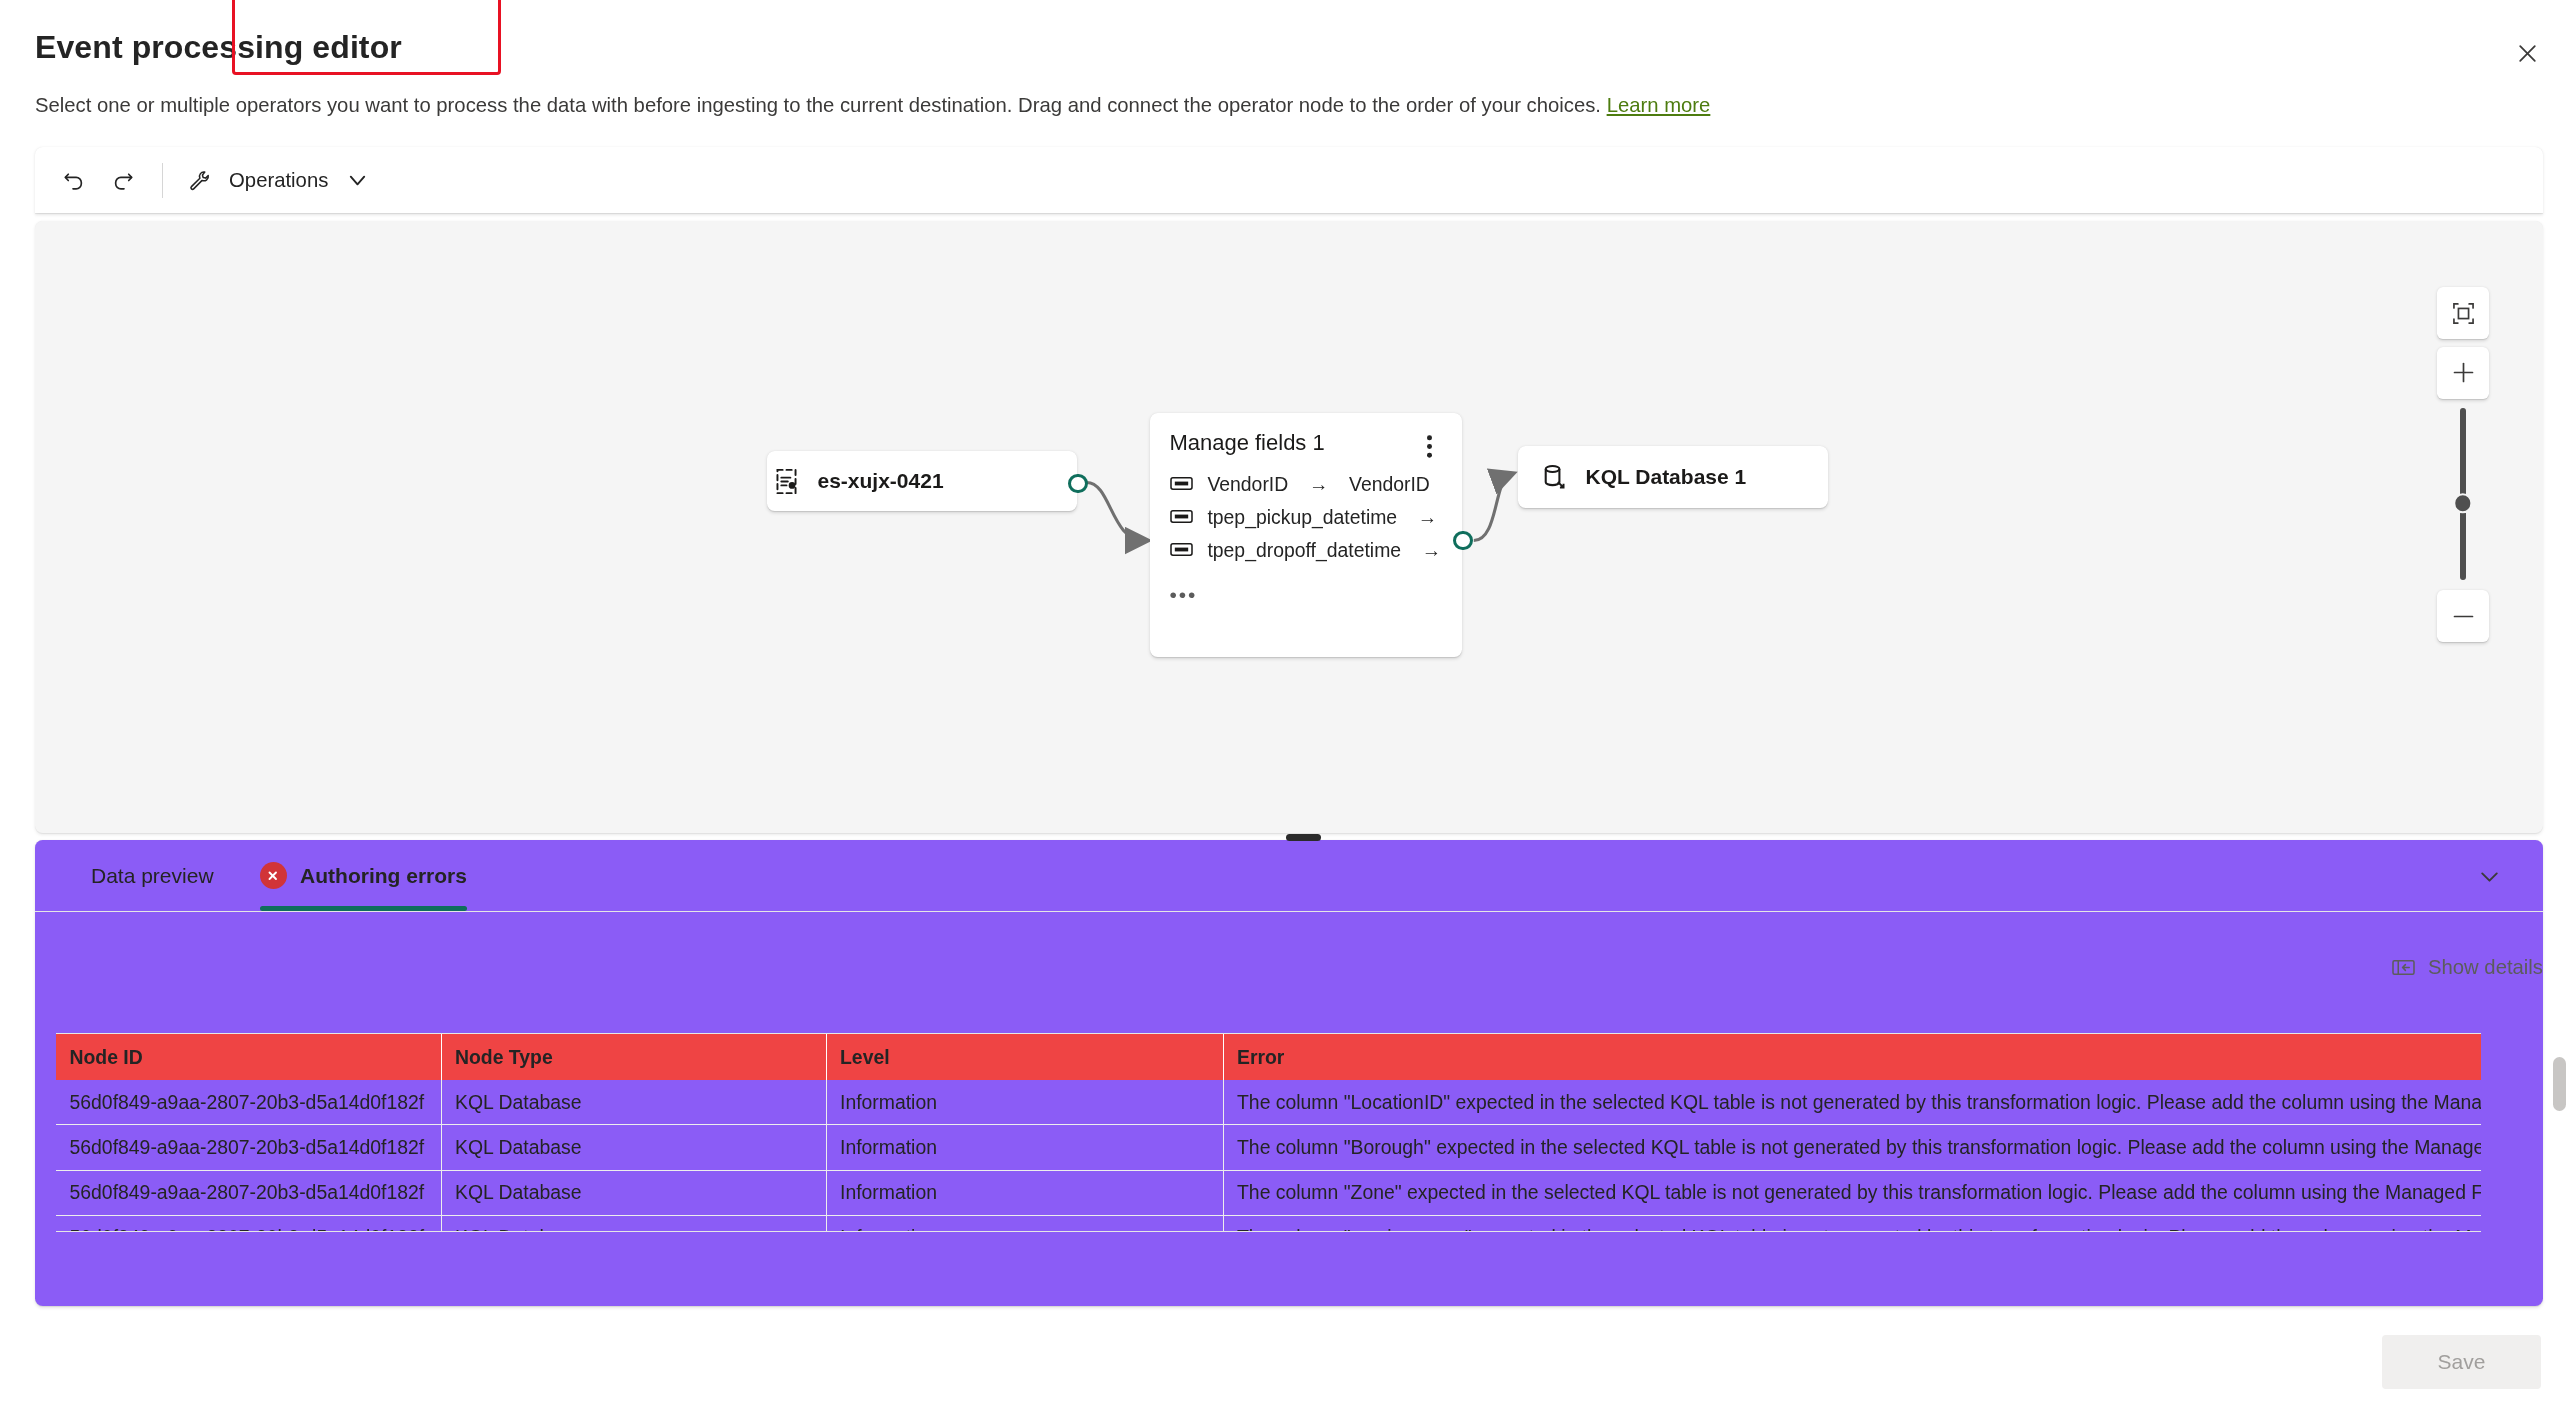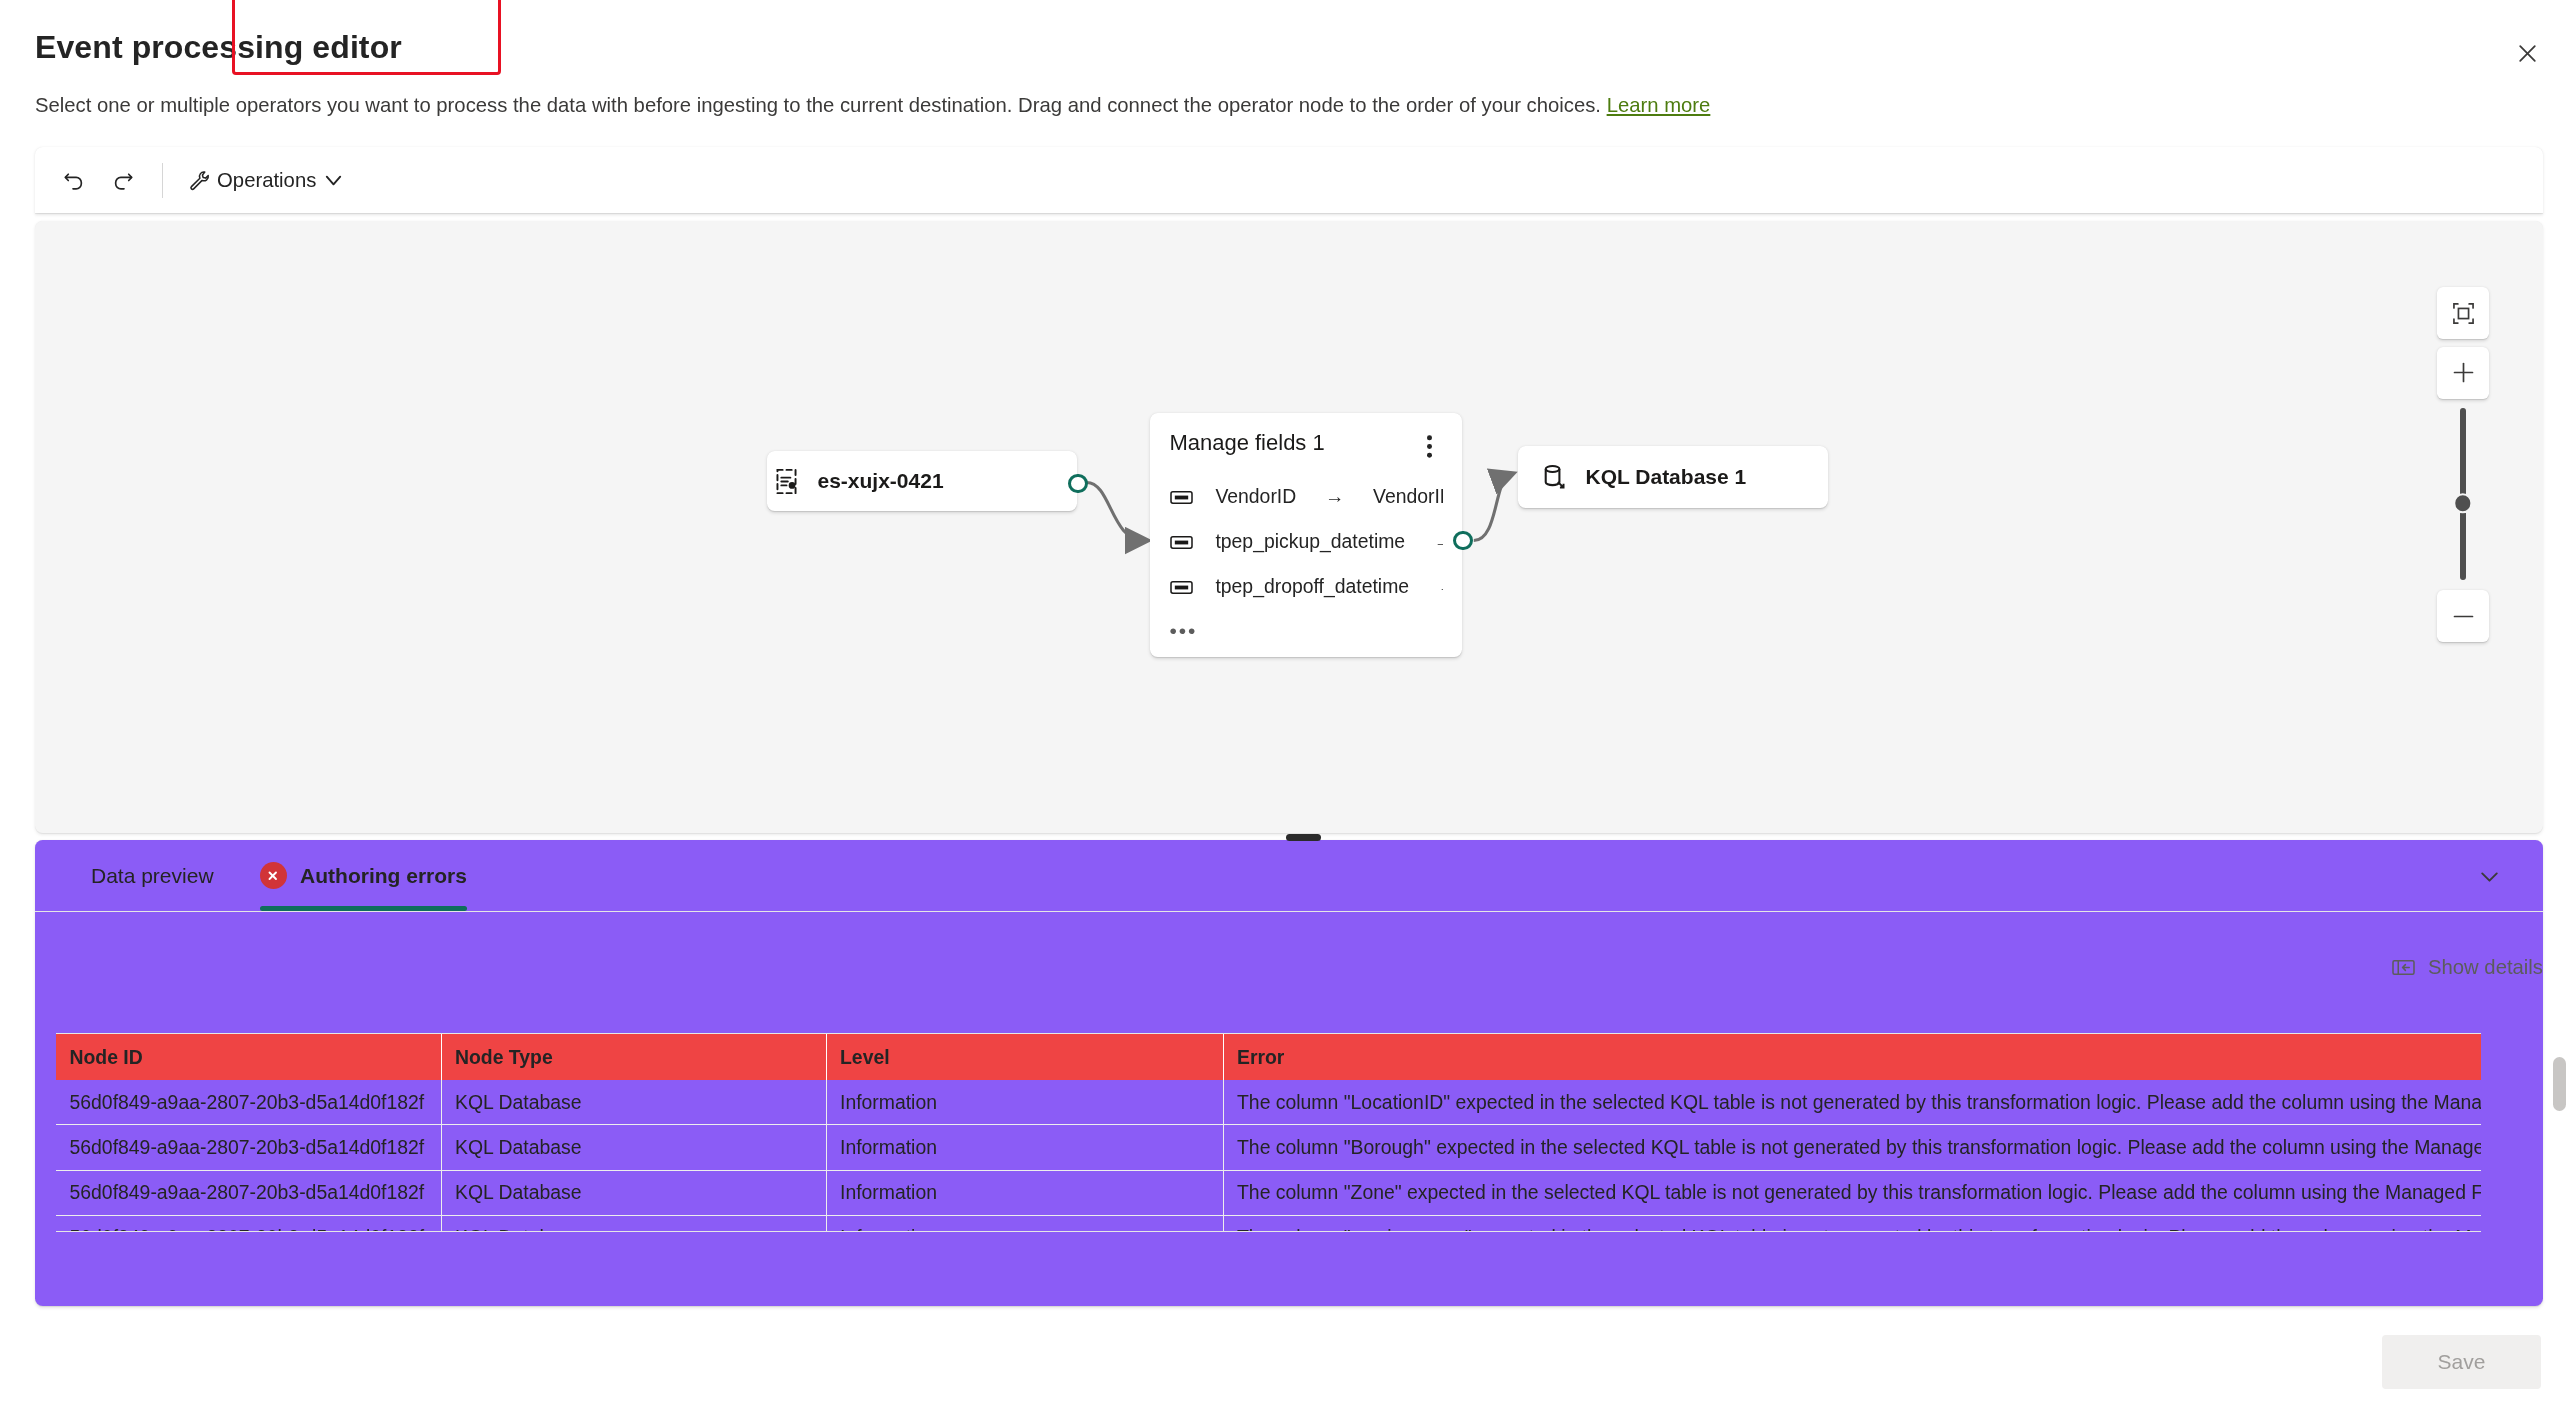--- a/index.html
+++ b/index.html
@@ -37,21 +37,21 @@
     box-shadow: 0 1.5px 3.5px rgba(0,0,0,.10), 0 0.3px 0.9px rgba(0,0,0,.08);
     display: flex; align-items: center; padding: 0 13.5px; z-index: 3;
   }
   .tb-btn {
     width: 50px; height: 50px; display: flex; align-items: center; justify-content: center;
     border-radius: 3.9px; cursor: pointer; color: #242424;
   }
   .tb-btn svg { width: 25px; height: 25px; }
   .tb-sep { width: 1px; height: 35px; background: #d6d6d6; margin: 0 13.5px; }
   .tb-ops {
-    display: flex; align-items: center; gap: 6px; height: 50px;
+    display: flex; align-items: center; gap: 18px; height: 50px;
     padding: 0 11.6px; border-radius: 3.9px; cursor: pointer; font-size: 20.3px; color: #242424;
   }
   .tb-ops svg { width: 23px; height: 23px; }
   .chev-sm { width: 17.4px; height: 17.4px; }
 
   
   .canvas {
     position: absolute; left: 35px; top: 221px; width: 2508px; height: 612px;
     background: #f5f5f5; border-radius: 7.7px;
     box-shadow: 0 1.5px 3.5px rgba(0,0,0,.08), 0 0.3px 0.9px rgba(0,0,0,.06);
@@ -71,21 +71,21 @@
     display: flex; align-items: center; padding: 0 21px; gap: 15.5px; }
   #node-dest .node-title { font-size: 21px; font-weight: 700; color: #1b1a19; }
   
   #node-manage { left: 1115px; top: 192px; width: 312px; height: 244px; padding: 17.4px 19.4px 0 19.4px; }
   #node-manage .mf-head { display: flex; align-items: flex-start; justify-content: space-between; }
   #node-manage .node-title { font-size: 22px; font-weight: 400; color: #1b1a19; }
   .kebab { width: 27px; height: 33px; display: flex; align-items: center; justify-content: center;
            cursor: pointer; border-radius: 3.9px; }
   .kebab span { display: block; width: 4.8px; height: 4.8px; border-radius: 50%; background: #242424;
                 box-shadow: 0 -8.7px 0 #242424, 0 8.7px 0 #242424; }
-  .mf-row { display: flex; align-items: flex-end; gap: 21px; margin-top: 22px;
+  .mf-row { display: flex; align-items: flex-start; gap: 13px; margin-top: 10px;
             font-size: 19.4px; color: #242424; white-space: nowrap; overflow: hidden; }
   .mf-row .fld-icon { flex: 0 0 auto; width: 25px; height: 21px; }
   .mf-ellipsis { margin-top: 21px; font-size: 21px; color: #5c5c5c; letter-spacing: 1.9px; }
   .arrow-glyph { margin: 0 7.7px; }
 
   .port { position: absolute; width: 19.4px; height: 19.4px; border-radius: 50%;
           background: #ffffff; border: 3.4px solid #0f6e5c; z-index: 4; cursor: crosshair; }
   .conn-svg { position: absolute; left: 0; top: 0; width: 100%; height: 100%; pointer-events: none; }
 
   

